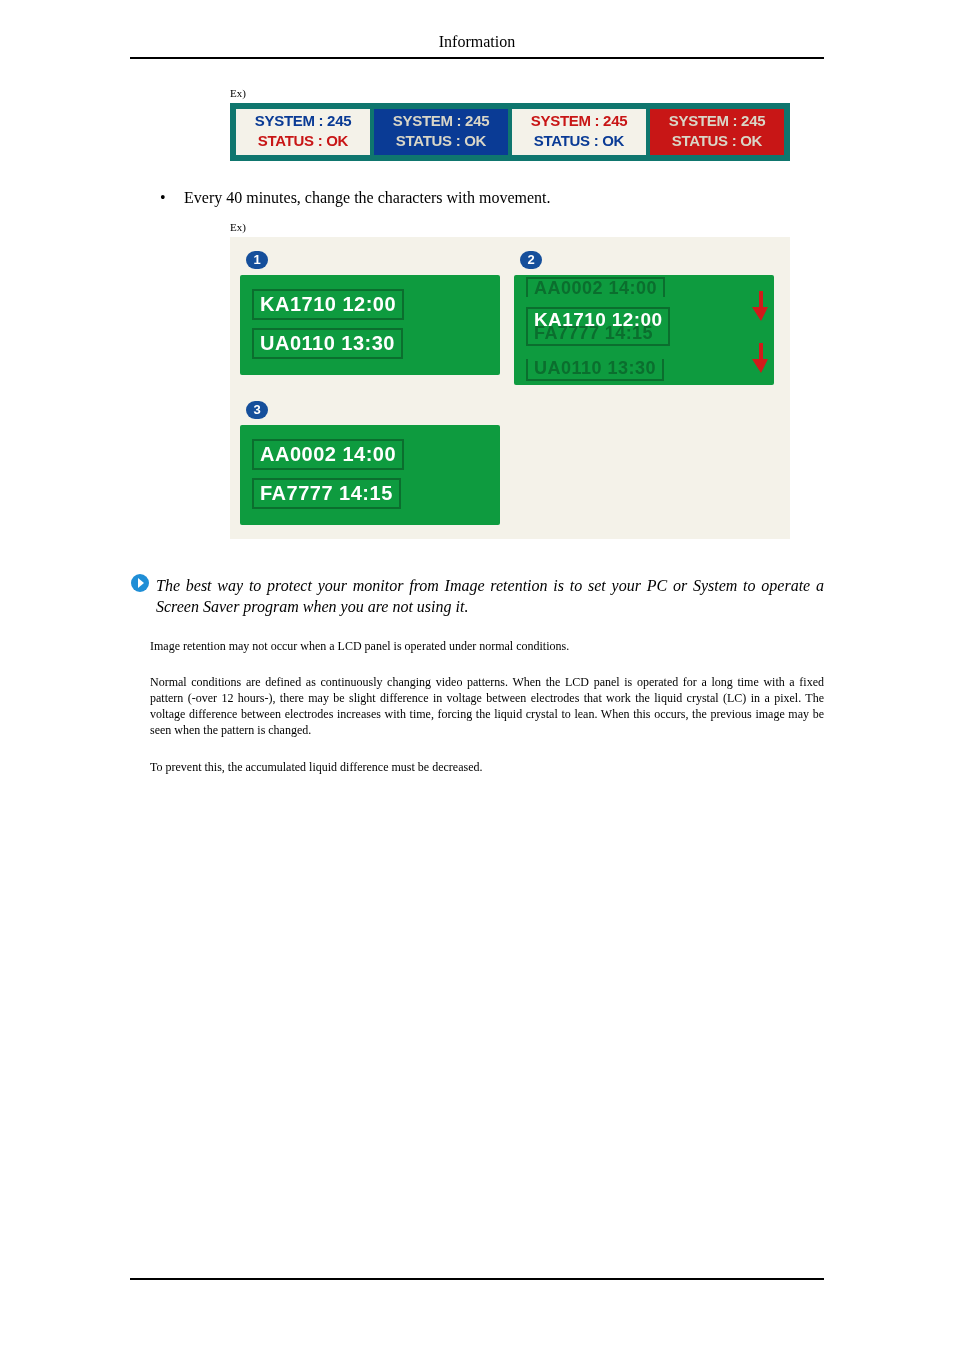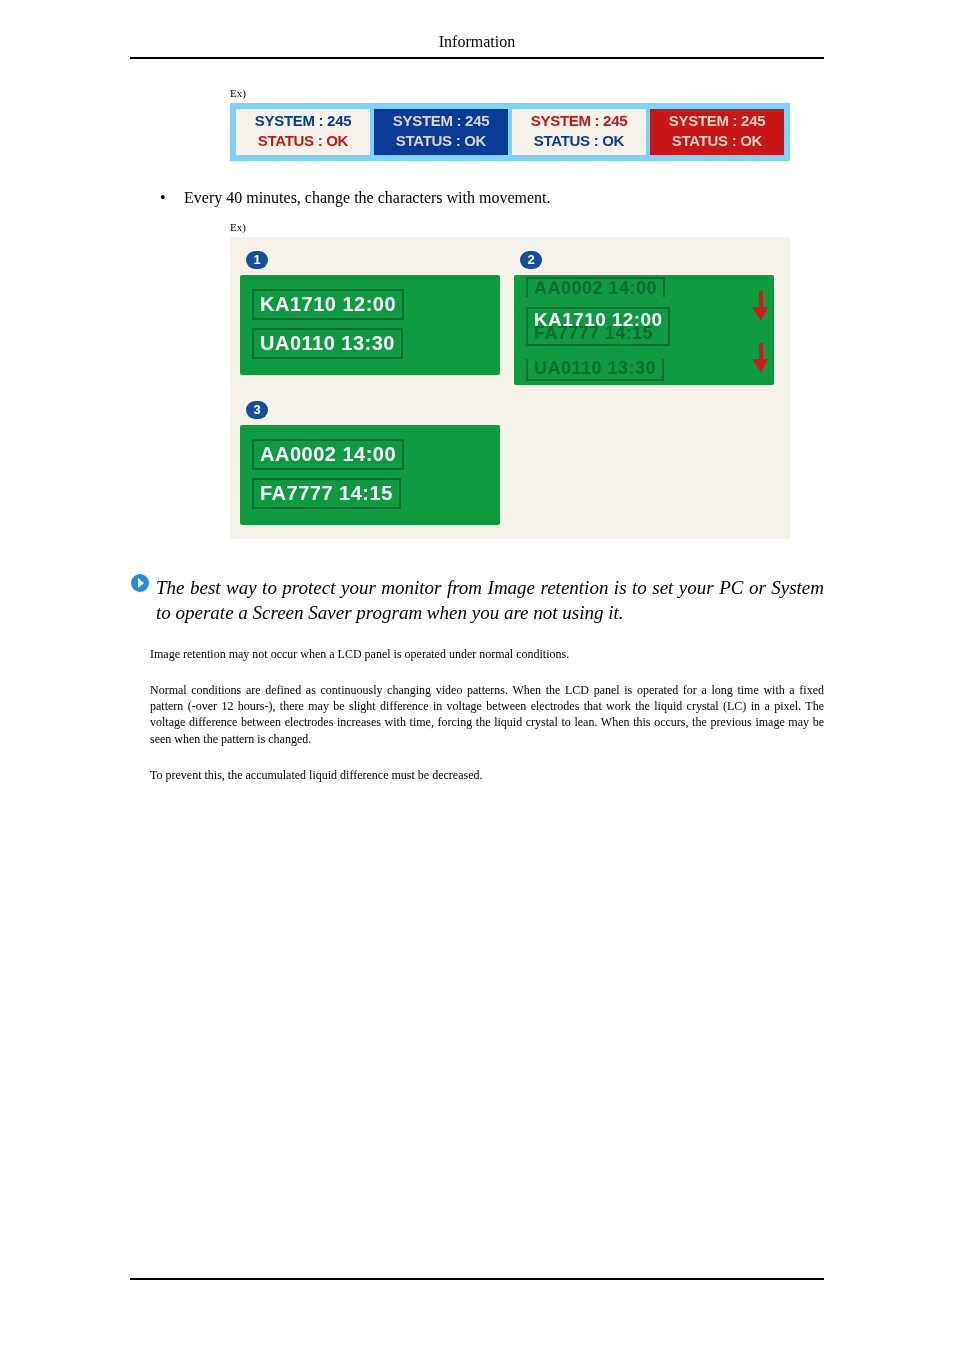--- a/index.html
+++ b/index.html
@@ -24,21 +24,21 @@
     border-top: 2px solid #000;
     margin-bottom: 28px;
   }
   .indent-block { margin-left: 100px; }
 
   .ex-label { font-size: 11px; margin-bottom: 4px; }
 
   
   .strip {
     width: 560px;
-    background: #7dd3fc;
+    background: #0f766e;
     padding: 6px 6px;
     display: flex;
     gap: 4px;
   }
   .tile {
     flex: 1;
     padding: 3px 6px 4px 6px;
     text-align: center;
     font-family: Arial, Helvetica, sans-serif;
     font-weight: 900;
@@ -133,21 +133,21 @@
     border-left: 2px solid #0b6e2e;
     border-right: 2px solid #0b6e2e;
     padding: 0 6px; line-height: 1.1;
     white-space: nowrap;
   }
   .arrows { position:absolute; right: 4px; top: 16px; display:flex; flex-direction:column; gap: 22px; }
   .arrow svg { display:block; }
 
   .row2b { margin-top: 14px; }
 
-  .note-block { margin-top: 36px; font-size: 19px; line-height: 1.35; }
+  .note-block { margin-top: 36px; font-size: 16px; line-height: 1.35; }
   .note-flex { display: flex; align-items: flex-start; }
   .note-icon { flex: 0 0 auto; margin-right: 6px; margin-top:-2px;}
   .note-text { font-style: italic; text-align: justify; }
 
   .para { margin-top: 20px; font-size: 12px; line-height: 1.35; text-align: justify; margin-left: 20px; }
 
   .hr-bottom {
     border: none;
     border-top: 2px solid #000;
     position: absolute;

